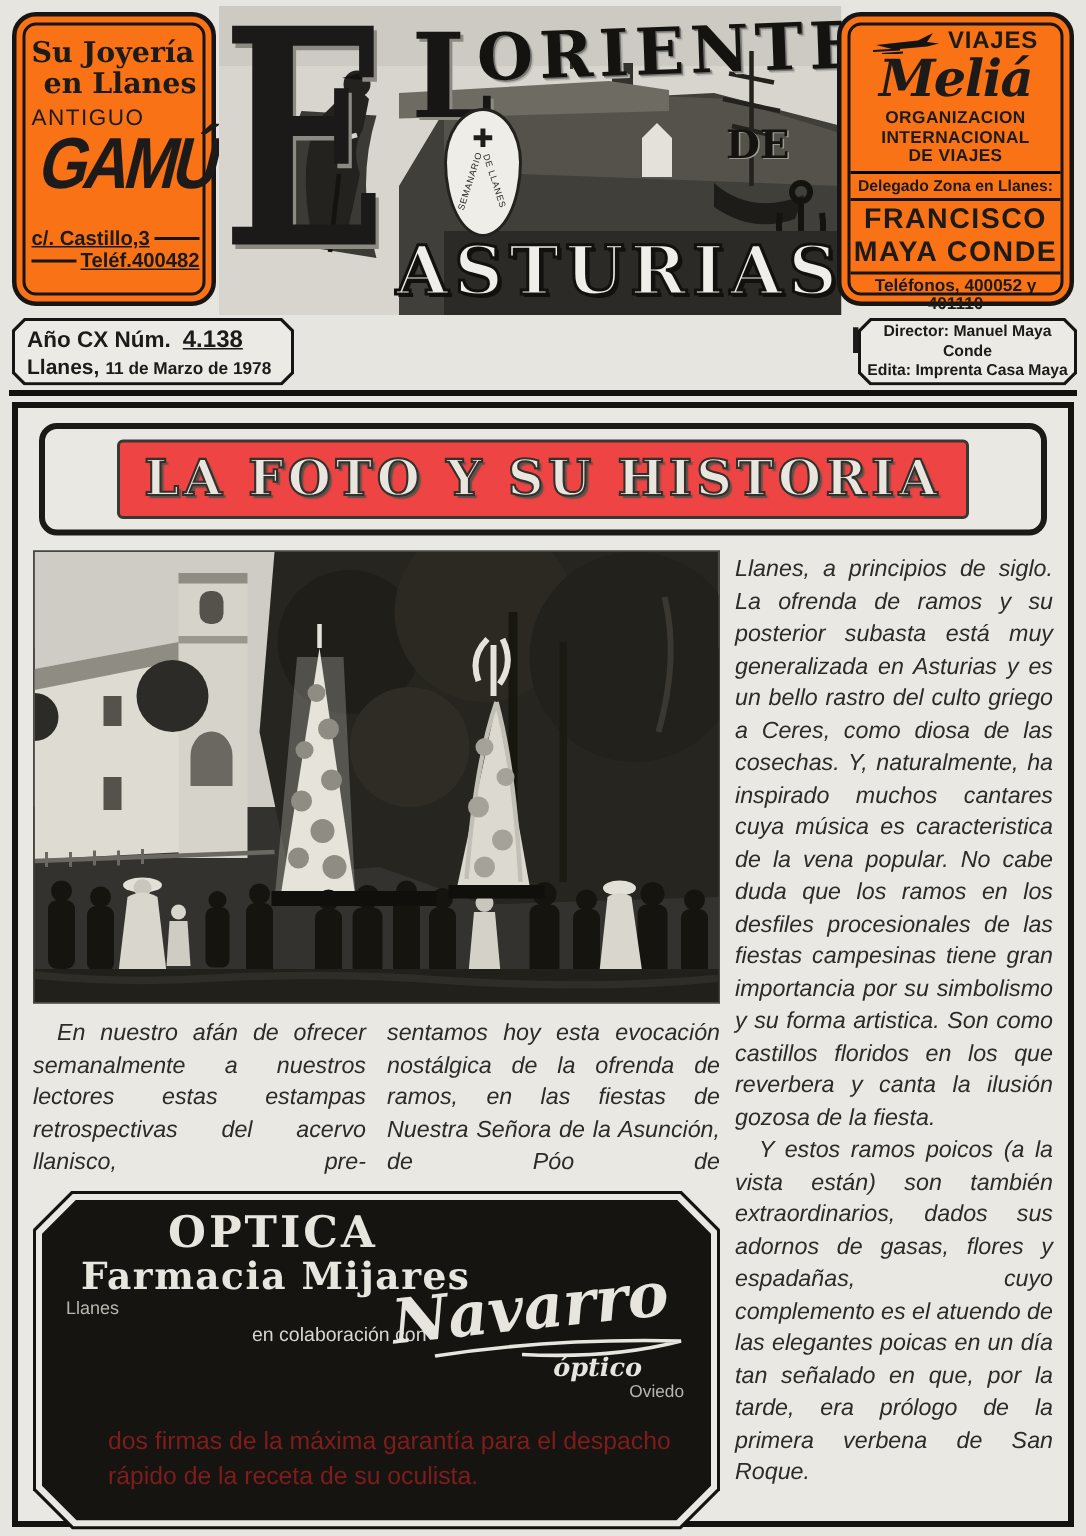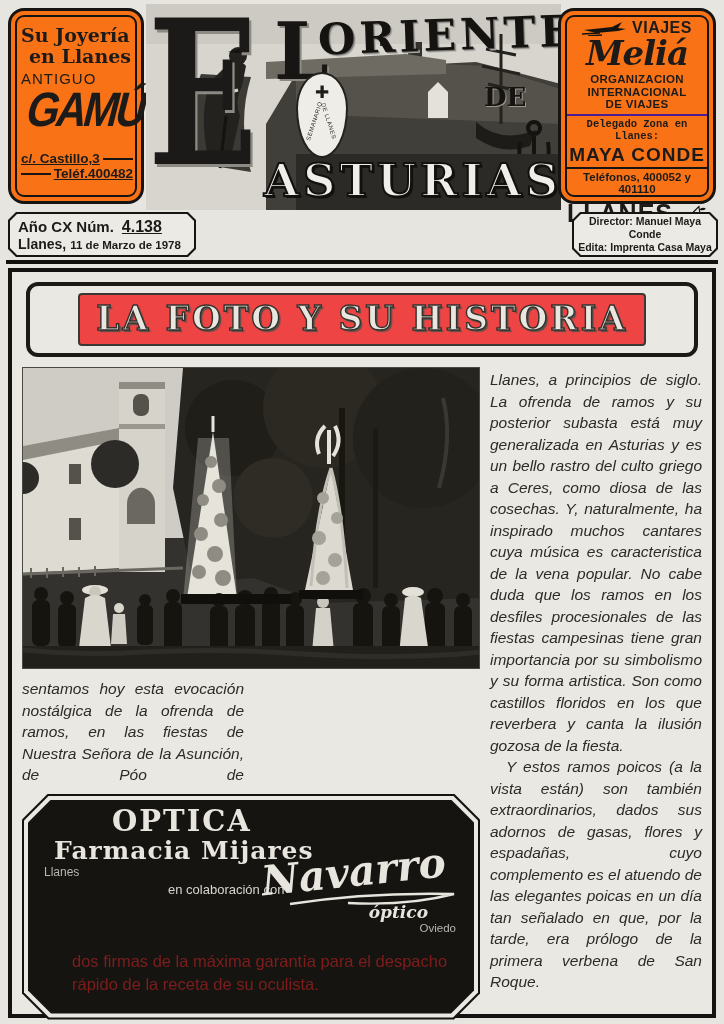--- a/index.html
+++ b/index.html
@@ -35,21 +35,21 @@
   .shield { position:absolute; left:150px; top:68px; width:52px; height:86px; background:#efede7; border:2px solid #23221e; border-radius:50% 50% 50% 50% / 42% 42% 58% 58%; }
   .shield .cross { position:absolute; left:50%; top:8px; transform:translateX(-50%); font-size:17px; color:#1e1d19; }
   .shield .st1 { position:absolute; left:-4px; top:44px; font-size:6px; letter-spacing:.5px; transform:rotate(-72deg); color:#2a2925; }
   .shield .st2 { position:absolute; right:-2px; top:44px; font-size:6px; letter-spacing:.5px; transform:rotate(72deg); color:#2a2925; }
 
   .ad-right { position:absolute; right:2px; top:4px; width:158px; height:196px; padding:8px 6px 4px 6px; text-align:center; }
   .ar-top { display:flex; align-items:center; justify-content:center; gap:4px; }
   .ar-viajes { font-weight:bold; font-size:16px; letter-spacing:.5px; }
   .melia { font-family:"DejaVu Serif", serif; font-style:italic; font-weight:bold; font-size:34px; letter-spacing:-1px; margin-top:-4px;text-align:center; }
   .org { font-weight:bold; font-size:11.5px; line-height:12.5px; letter-spacing:.3px; }
-  .delegado { font-size:10.5px; font-weight:bold; margin-top:3px; padding:2px 0; border-top:2px solid #4c1d95;font-family:Liberation Mono, monospace; }
+  .delegado { font-size:10.5px; font-weight:bold; margin-top:3px; padding:2px 0; border-top:2px solid #000000; }
   .fmc1 { font-size:19px; font-weight:bold; letter-spacing:1px; border-top:2px solid #161513; padding-top:2px; }
   .fmc2 { font-size:19px; font-weight:bold; letter-spacing:1px; border-bottom:2px solid #161513; display:inline-block; padding:0 2px 1px; }
   .phones { font-size:11.5px; font-weight:bold; margin-top:2px; }
   .ar-bottom { display:flex; align-items:center; justify-content:center; gap:4px; margin-top:2px; }
   .llanes-big { font-size:25px; font-weight:bold; letter-spacing:1px; }
 
   .hdr-row2 { position:absolute; left:0; top:206px; width:712px; height:48px; }
   .octa { position:absolute; background:#161513; }
   .octa-in { position:absolute; inset:0; background:#eceae5; clip-path:polygon(9px 2px, calc(100% - 9px) 2px, calc(100% - 2px) 9px, calc(100% - 2px) calc(100% - 9px), calc(100% - 9px) calc(100% - 2px), 9px calc(100% - 2px), 2px calc(100% - 9px), 2px 9px); }
   .octa, .octa-in2 { clip-path:polygon(8px 0, calc(100% - 8px) 0, 100% 8px, 100% calc(100% - 8px), calc(100% - 8px) 100%, 8px 100%, 0 calc(100% - 8px), 0 8px); }
@@ -166,20 +166,21 @@
           <path d="M2 10 L30 7 L40 2 L36 8 L44 9 L36 11 L14 13 Z" fill="#14130f"></path>
           <path d="M0 14 l18 -1 M6 16 l14 -1" stroke="#14130f" stroke-width="1.4"></path>
         </svg>
         <span class="ar-viajes">VIAJES</span>
       </div>
       <div class="melia">Meliá</div>
       <div class="org">ORGANIZACION</div>
       <div class="org">INTERNACIONAL</div>
       <div class="org">DE VIAJES</div>
       <div class="delegado">Delegado Zona en Llanes:</div>
+      <div class="fmc1">FRANCISCO</div>
       <div><span class="fmc2">MAYA CONDE</span></div>
       <div class="phones">Teléfonos, 400052 y 401110</div>
       <div class="ar-bottom">
         <span class="llanes-big">LLANES</span>
         <svg width="52" height="34" viewBox="0 0 52 34">
           <path d="M10 26 L44 20 L40 30 L14 32 Z" fill="#14130f"></path>
           <path d="M22 20 L38 4 L40 19 Z" fill="none" stroke="#14130f" stroke-width="2"></path>
           <path d="M40 8 q6 -4 10 0 q-4 4 -10 2 Z" fill="#14130f"></path>
           <path d="M4 30 q6 4 10 0 M16 32 q6 4 10 0 M30 32 q6 4 10 0" stroke="#14130f" stroke-width="1.6" fill="none"></path>
           <circle cx="26" cy="25" r="1" fill="#e8e5df"></circle>
@@ -320,20 +321,21 @@
 
           <rect x="158" y="226" width="110" height="10" fill="#100f0b"></rect>
           <rect x="276" y="222" width="64" height="9" fill="#100f0b"></rect>
 
           <rect x="0" y="278" width="458" height="24" fill="#21201b"></rect>
           <path d="M0 282 q60 6 120 2 q80 -4 160 2 q100 6 178 -2" stroke="#2f2d27" stroke-width="5" fill="none"></path>
         </svg>
       </div>
 
       <div class="twocol">
+        <div class="tcol bodytxt indent">En nuestro afán de ofrecer semanalmente a nuestros lectores estas estampas retrospectivas del acervo llanisco, pre-</div>
         <div class="tcol bodytxt">sentamos hoy esta evocación nostálgica de la ofrenda de ramos, en las fiestas de Nuestra Señora de la Asunción, de Póo de</div>
       </div>
 
       <div class="optica">
         <div class="opt-outline"></div>
         <div class="opt-gap"></div>
         <div class="opt-black"></div>
         <div class="opt-content">
           <div class="opt-title">OPTICA</div>
           <div class="opt-sub">Farmacia Mijares</div>

